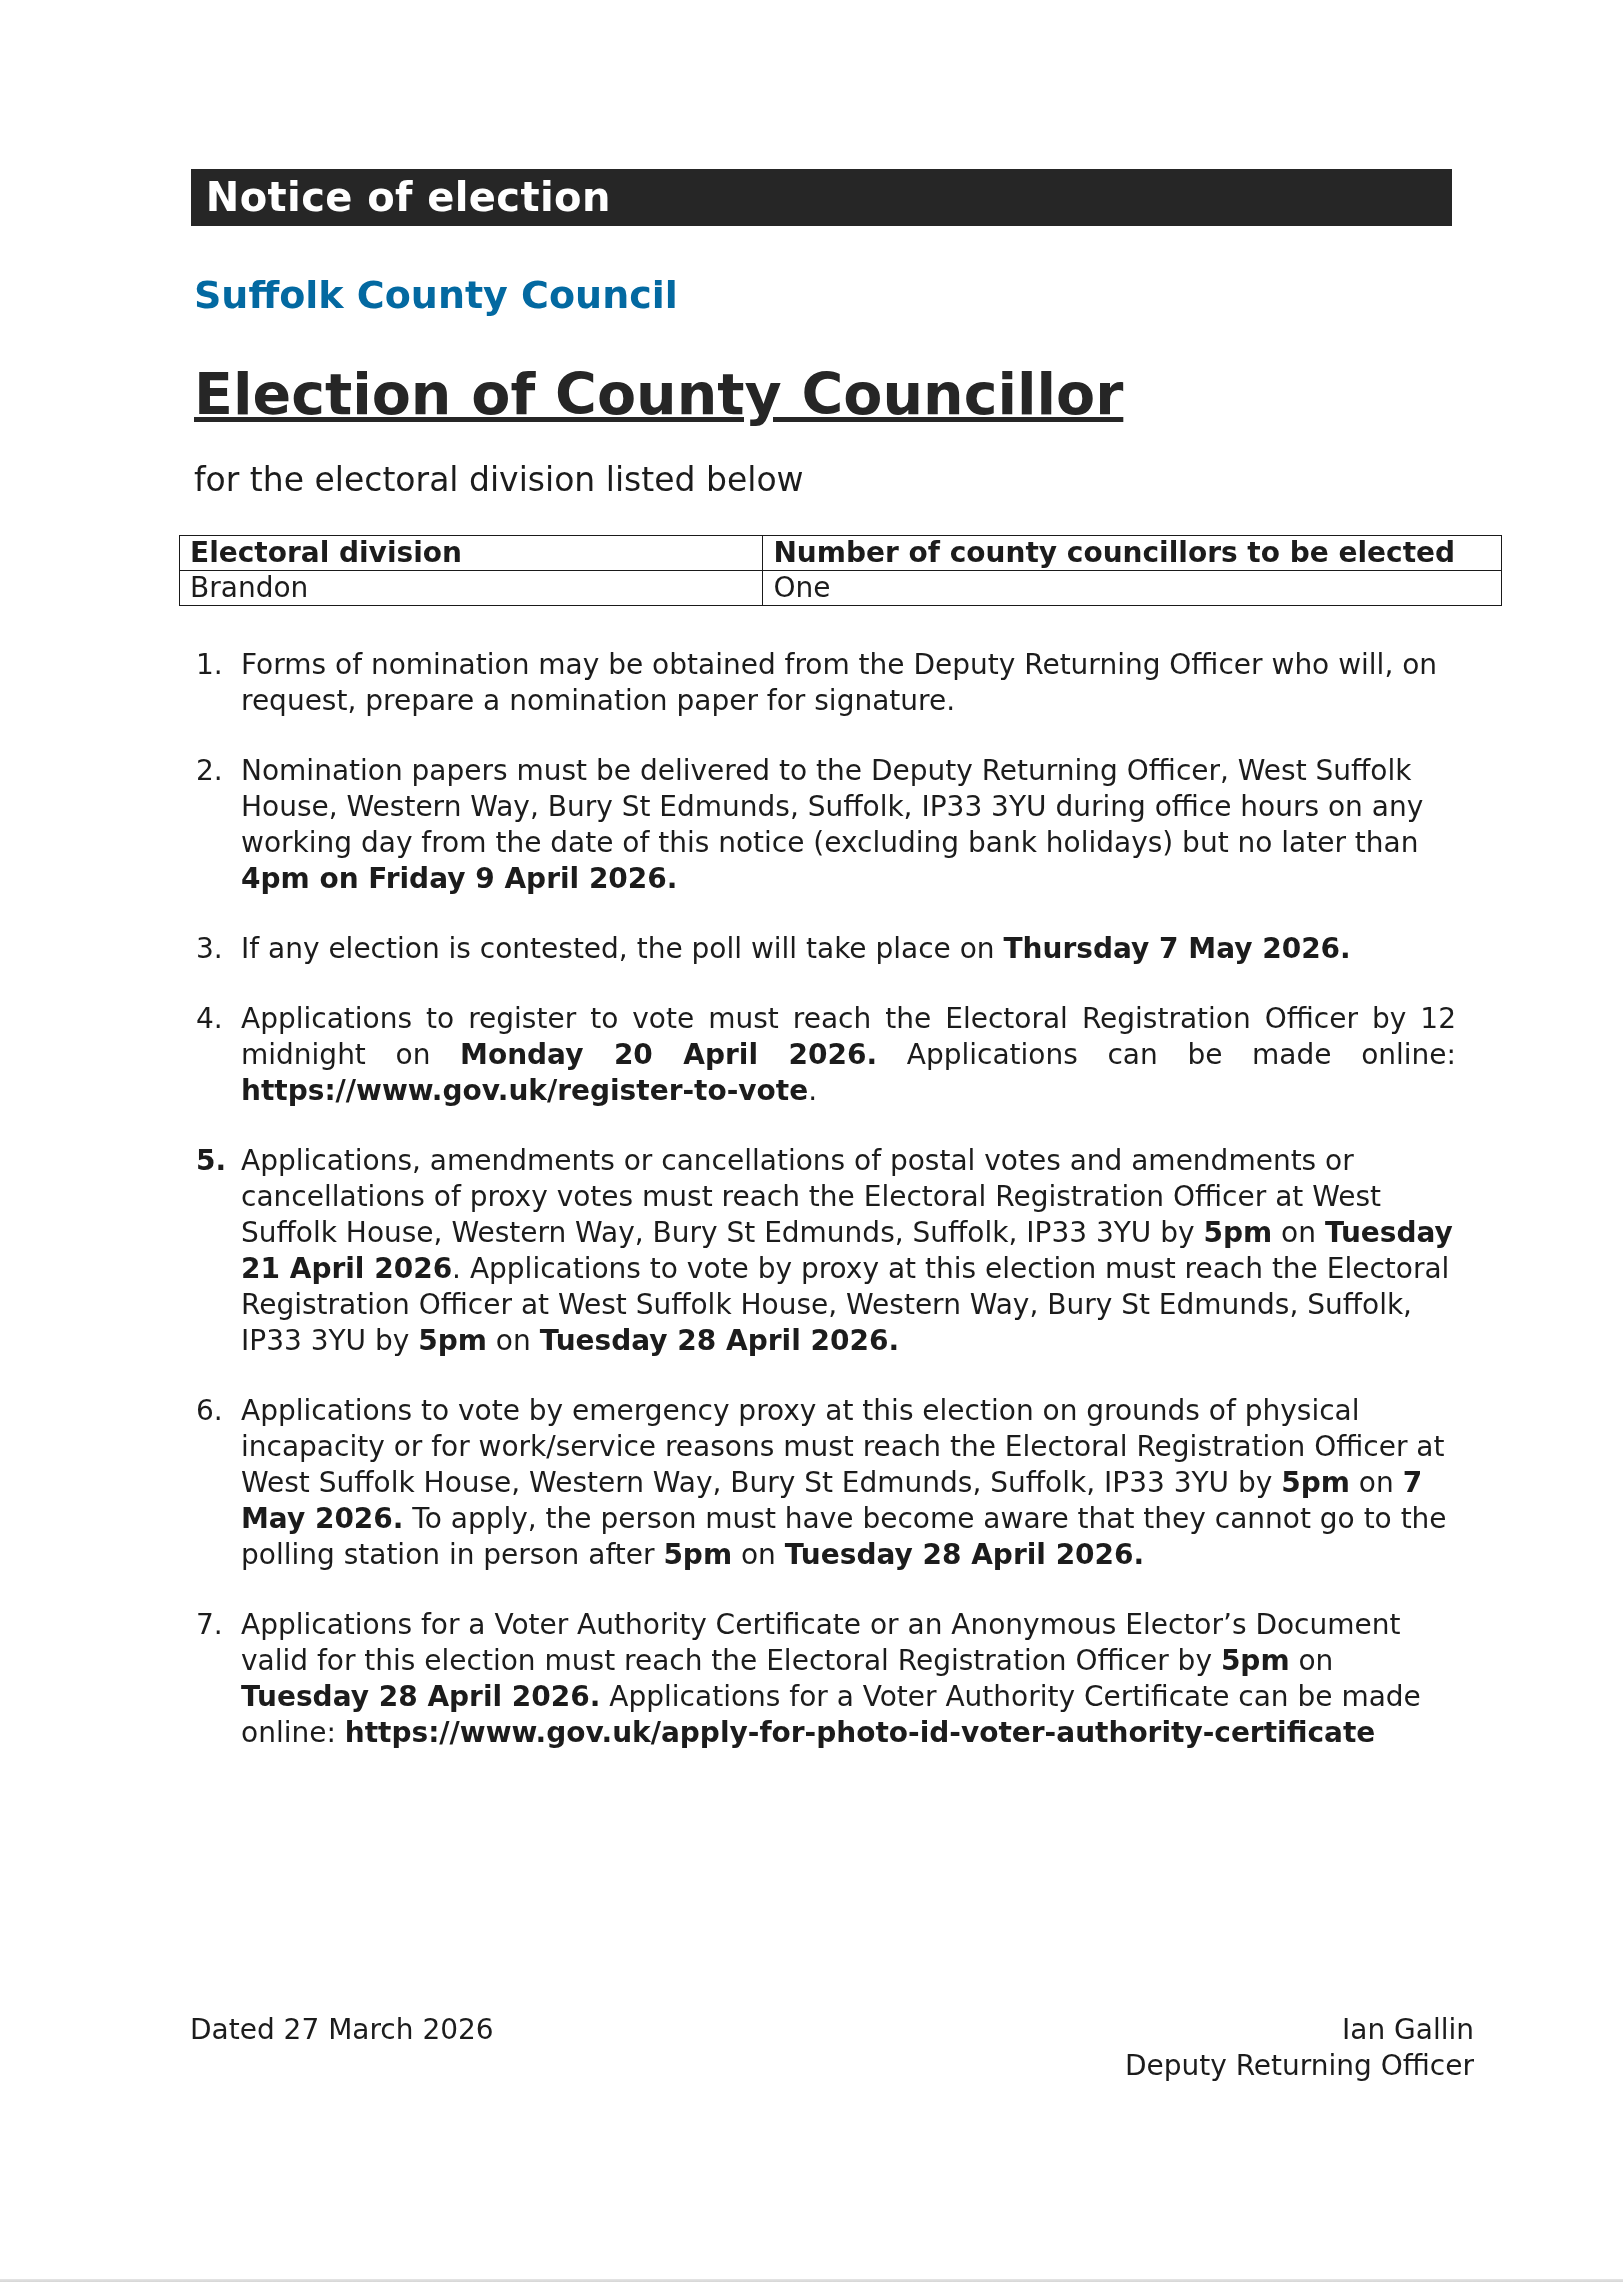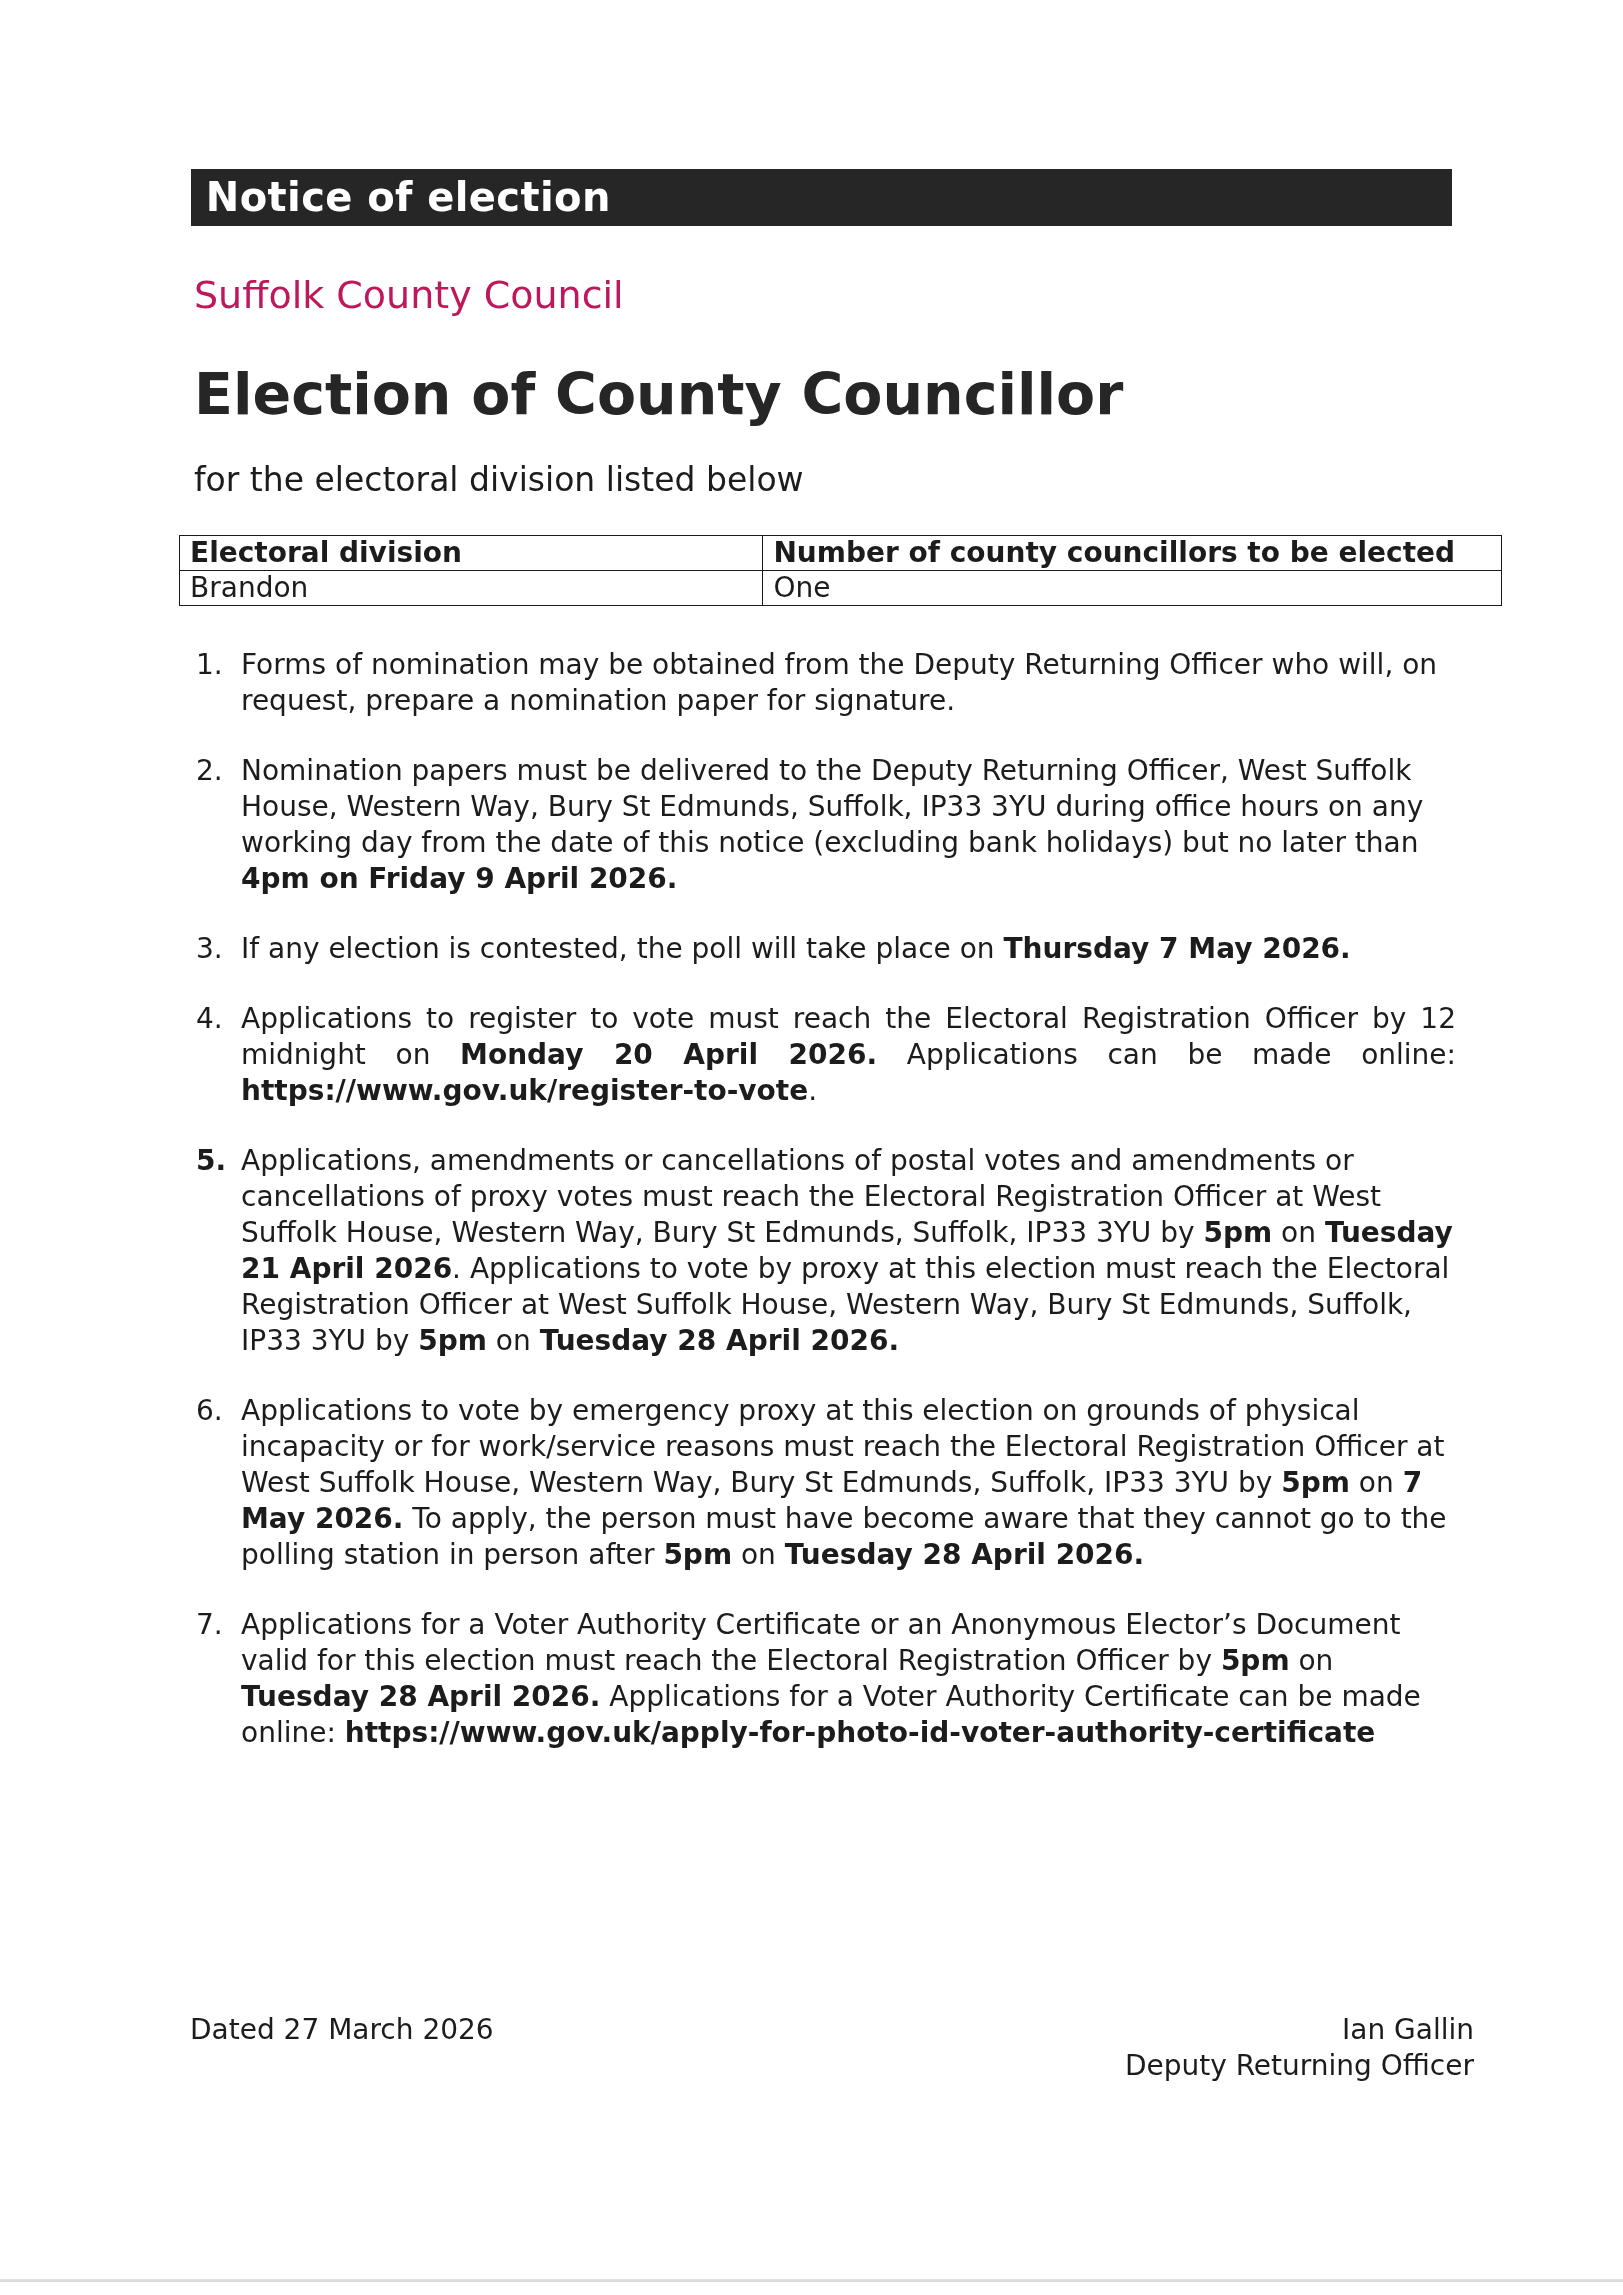--- a/index.html
+++ b/index.html
@@ -11,25 +11,25 @@
   .header-bar {
     position: absolute; left: 191px; top: 169px; width: 1261px; height: 57px;
     background: #262626;
   }
   .header-bar .title {
     position: absolute; left: 6.8px; top: 4.2px; color: #ffffff;
     font-weight: bold; font-size: 40px; line-height: 49px; letter-spacing: 0.4px; margin-left: 8px;
   }
   .council {
     position: absolute; left: 194px; top: 272px;
-    font-weight: normal; font-size: 38px; line-height: 47px; color: #be185d;
+    font-weight: bold; font-size: 38px; line-height: 47px; color: #0369a1;
   }
   .main-title {
     position: absolute; left: 194px; top: 359px;
-    font-weight: bold; font-size: 57px; line-height: 71px; color: #262626;
+    font-weight: bold; font-size: 57px; line-height: 71px; color: #262626; text-decoration: underline;
   }
   .subtitle {
     position: absolute; left: 194px; top: 459px;
     font-size: 33px; line-height: 42px; color: #1c1c1c; text-align: right;
   }
   table.division-table {
     position: absolute; left: 179px; top: 535px; width: 1323px;
     border-collapse: collapse; table-layout: fixed; border-radius: 7px;
   }
   table.division-table td, table.division-table th {

